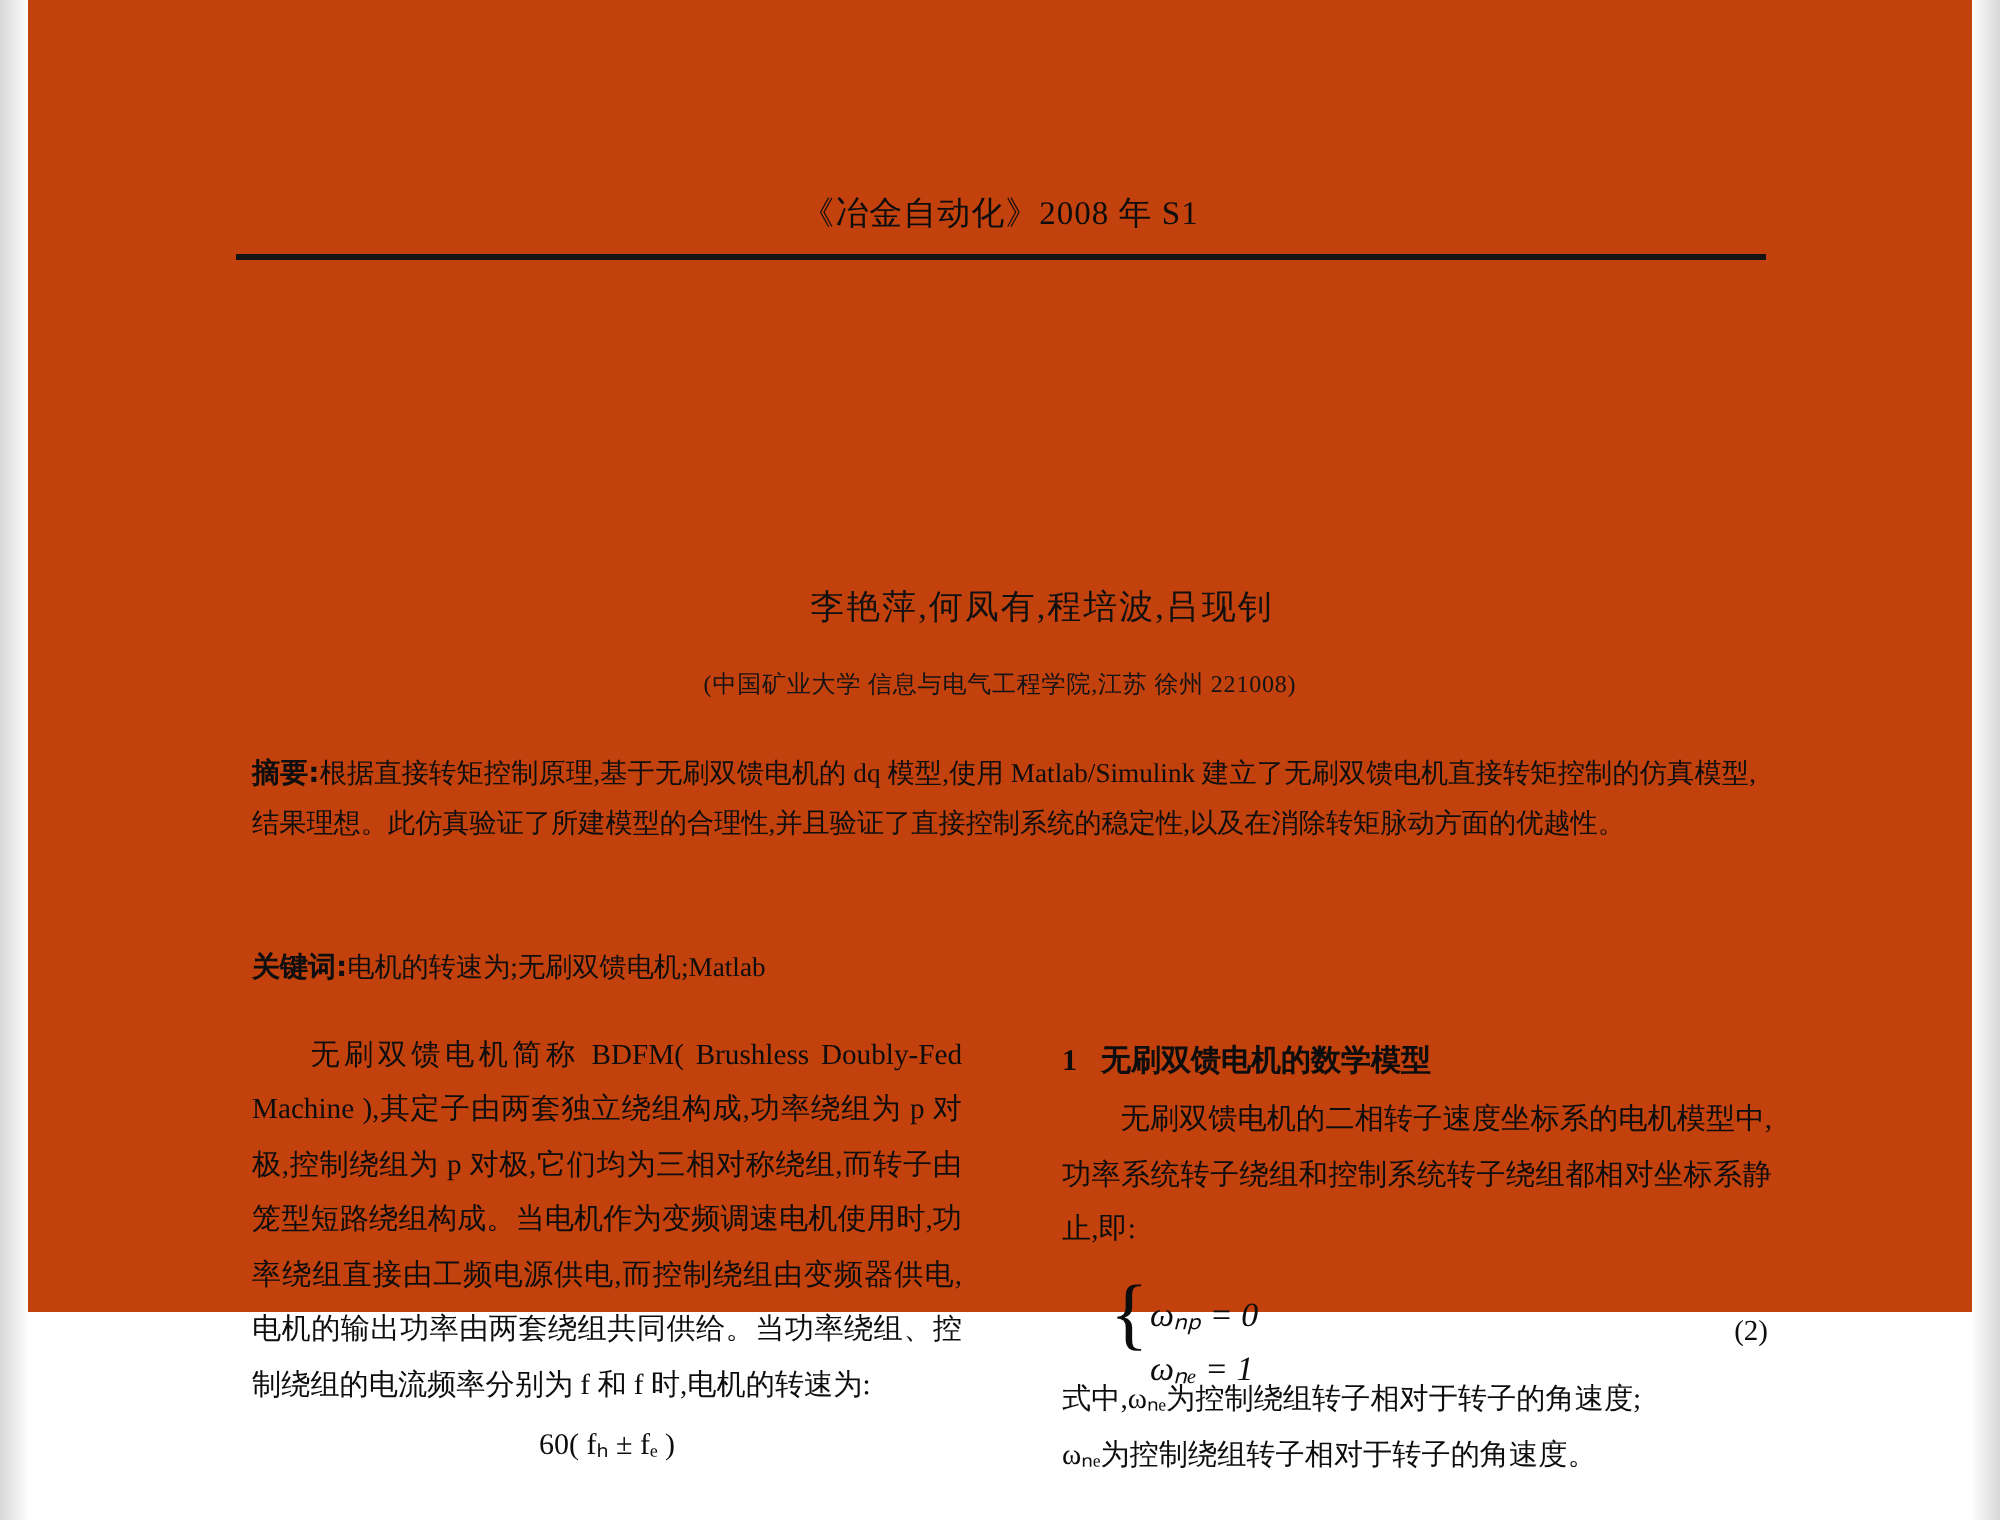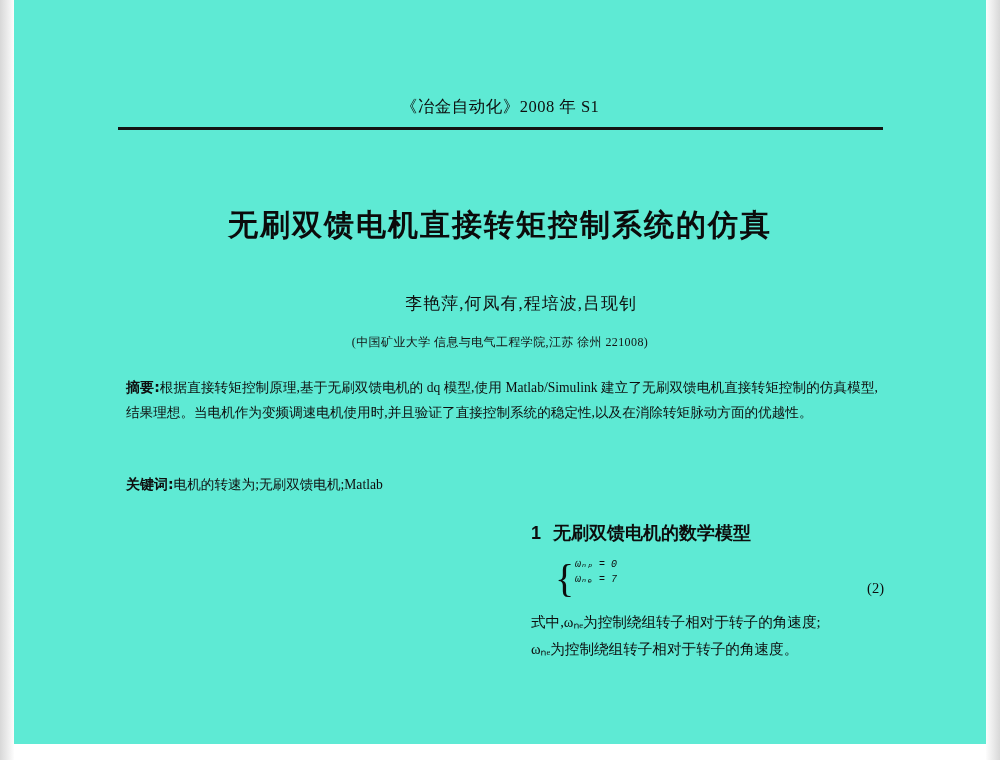--- a/index.html
+++ b/index.html
@@ -10,22 +10,22 @@
   body {
     width: 1000px;
     height: 760px;
     font-family: "Liberation Serif", serif;
     color: #111111;
     overflow: hidden;
   }
   .page {
     position: relative;
     width: 1000px;
-    height: 744px;
-    background: #5eead4;
+    height: 656px;
+    background: #c2410c;
   }
   .journal-header {
     position: absolute;
     top: 96px;
     left: 0;
     width: 1000px;
     text-align: center;
     font-size: 16.5px;
     font-family: "Liberation Serif", serif;
     letter-spacing: 0.5px;
@@ -113,47 +113,47 @@
     text-align: justify;
     color: #0d0d0d;
   }
   .col-left { left: 0; }
   .col-right { left: 405px; }
   .col p {
     margin: 0;
   }
   .indent { text-indent: 2em; }
   .sec-head {
-    font-family: Liberation Sans, sans-serif;
+    font-family: Liberation Serif, serif;
     font-weight: bold;
-    font-size: 18px;
+    font-size: 15px;
     margin: 2px 0 2px 0;
   }
   .sec-num { margin-right: 12px; }
   .eq-row {
     position: relative;
     margin-top: 4px;
     height: 54px;
   }
   .brace {
     position: absolute;
     left: 24px;
     top: 2px;
     font-size: 40px;
     line-height: 44px;
     font-family: "Liberation Serif", serif;
   }
   .eq-lines {
     position: absolute;
     left: 44px;
-    top: 2px;
-    font-size: 10px;
+    top: 12px;
+    font-size: 17px;
     line-height: 1.55;
     font-style: italic;
-    font-family: Liberation Mono, monospace;
+    font-family: Liberation Serif, serif;
   }
   .eq-num {
     position: absolute;
     right: 2px;
     top: 20px;
     font-size: 14.5px;
     font-style: normal;
   }
   .centered-eq {
     text-align: center;
@@ -180,46 +180,52 @@
 
 <div class="page">
 
   <div class="edge-left"></div>
   <div class="edge-right"></div>
 
   <div class="journal-header">《冶金自动化》2008 年 S1</div>
 
   <div class="rule"></div>
 
-  <div class="title">无刷双馈电机直接转矩控制系统的仿真</div>
 
   <div class="authors">李艳萍,何凤有,程培波,吕现钊</div>
 
   <div class="affiliation">(中国矿业大学 信息与电气工程学院,江苏 徐州 221008)</div>
 
   <div class="abstract-block">
-    <span class="lbl">摘要:</span><span>根据直接转矩控制原理,基于无刷双馈电机的 dq 模型,使用 Matlab/Simulink 建立了无刷双馈电机直接转矩控制的仿真模型,结果理想。当电机作为变频调速电机使用时,并且验证了直接控制系统的稳定性,以及在消除转矩脉动方面的优越性。</span>
+    <span class="lbl">摘要:</span><span>根据直接转矩控制原理,基于无刷双馈电机的 dq 模型,使用 Matlab/Simulink 建立了无刷双馈电机直接转矩控制的仿真模型,结果理想。此仿真验证了所建模型的合理性,并且验证了直接控制系统的稳定性,以及在消除转矩脉动方面的优越性。</span>
   </div>
 
   <div class="kw-block">
     <span class="lbl">关键词:</span><span>电机的转速为;无刷双馈电机;Matlab</span>
   </div>
 
   <div class="columns">
 
+    <div class="col col-left">
+      <p class="indent">无刷双馈电机简称 BDFM( Brushless Doubly-Fed Machine ),其定子由两套独立绕组构成,功率绕组为 p 对极,控制绕组为 p 对极,它们均为三相对称绕组,而转子由笼型短路绕组构成。当电机作为变频调速电机使用时,功率绕组直接由工频电源供电,而控制绕组由变频器供电,电机的输出功率由两套绕组共同供给。当功率绕组、控制绕组的电流频率分别为 f 和 f 时,电机的转速为:</p>
+      <div class="centered-eq">
+        <span class="frac">60( fₕ ± fₑ )</span>
+      </div>
+    </div>
 
     <div class="col col-right">
       <div class="sec-head">
         <span class="sec-num">1</span><span>无刷双馈电机的数学模型</span>
       </div>
+      <p class="indent">无刷双馈电机的二相转子速度坐标系的电机模型中,功率系统转子绕组和控制系统转子绕组都相对坐标系静止,即:</p>
       <div class="eq-row">
         <span class="brace">{</span>
         <span class="eq-lines">
           <div>ωₙₚ = 0</div>
-          <div>ωₙₑ = 7</div>
+          <div>ωₙₑ = 1</div>
         </span>
         <span class="eq-num">(2)</span>
       </div>
       <p>式中,ωₙₑ为控制绕组转子相对于转子的角速度;</p>
       <p>ωₙₑ为控制绕组转子相对于转子的角速度。</p>
     </div>
 
   </div>
 
 </div>

